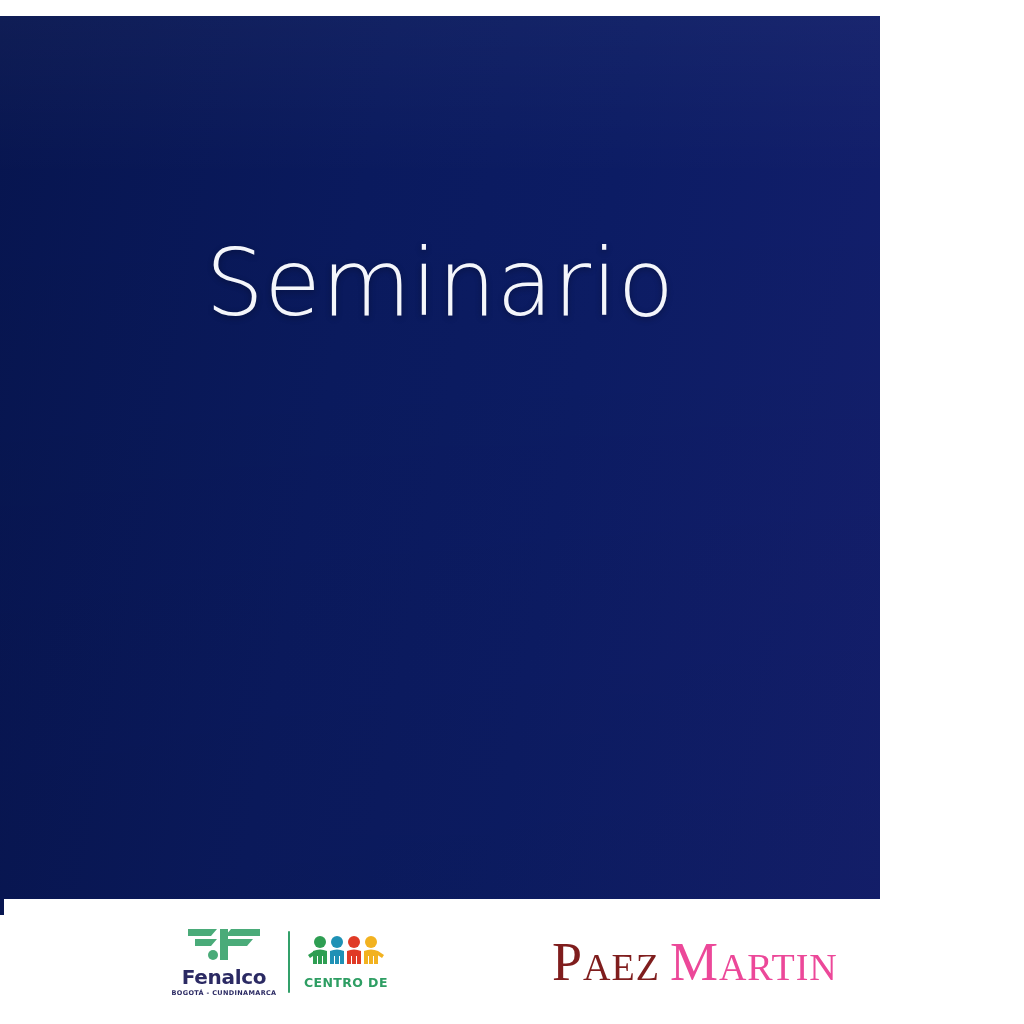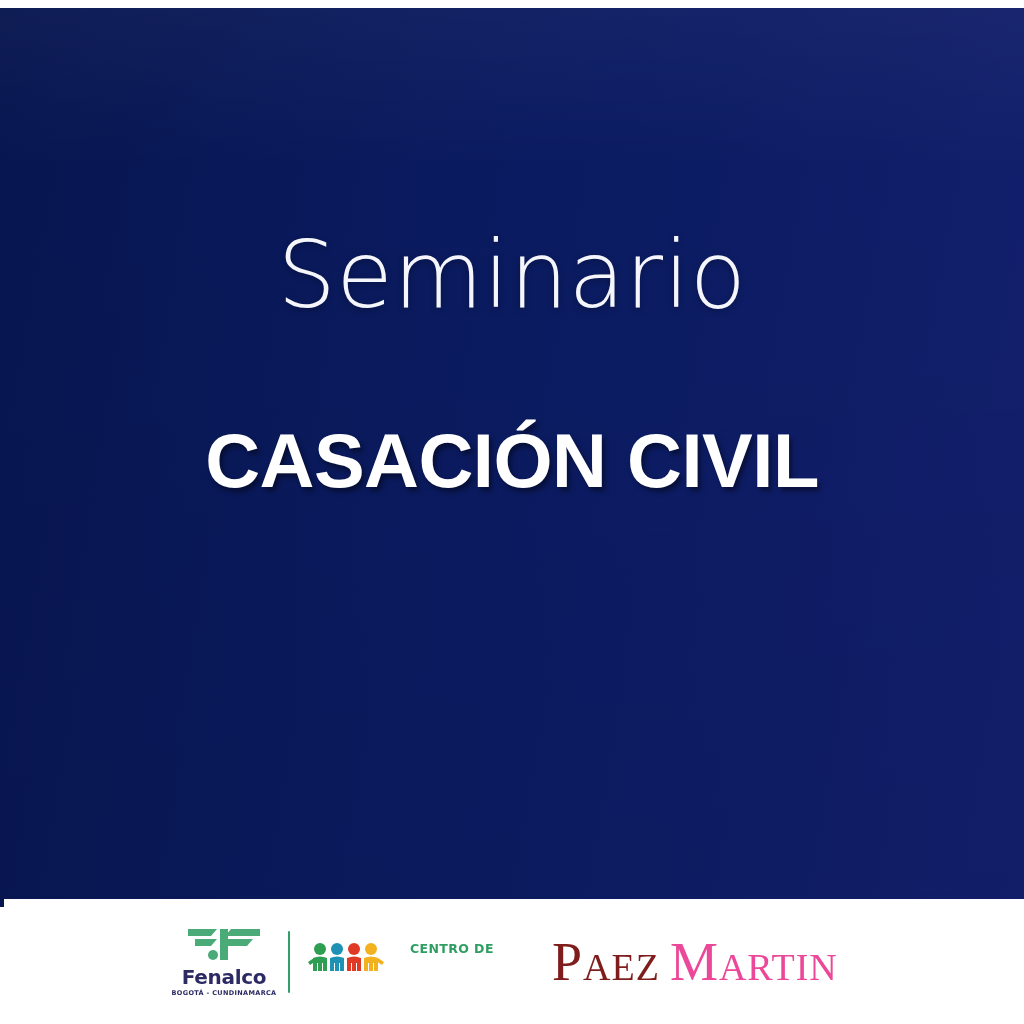--- a/index.html
+++ b/index.html
@@ -20,22 +20,22 @@
     width: 1024px;
     height: 1024px;
     overflow: hidden;
     background: #ffffff;
   }
 
   
   .hero {
     position: absolute;
     left: 0;
-    top: 8px;
-    width: 1024px;
+    top: 16px;
+    width: 880px;
     height: 899px;
     background:
       linear-gradient(100deg, #07154f 0%, #0a1a5e 38%, #0c1c64 62%, #141f6d 100%);
   }
   .hero::after {
     
     content: "";
     position: absolute;
     inset: 0;
     background: linear-gradient(180deg, rgba(255,255,255,0.035) 0%, rgba(255,255,255,0) 18%, rgba(0,0,0,0.05) 100%);
@@ -136,23 +136,22 @@
   .lockup-divider {
     width: 2px;
     height: 62px;
     background: #33a06a;
     margin: 0 14px 0 16px;
     border-radius: 1px;
   }
 
   .centro {
     display: flex;
-    flex-direction: row;
+    flex-direction: column;
     align-items: flex-start;
-    gap: 24px;
   }
   .centro-people { display: block; margin-left: 2px; margin-bottom: 3px; }
   .centro-l1 {
     font-family: "DejaVu Sans", sans-serif;
     font-weight: bold;
     font-size: 12.5px;
     letter-spacing: 0.4px;
     color: #2e9e63;
     line-height: 1.05;
   }
@@ -185,21 +184,20 @@
 <body>
 
 <div class="poster">
 
   <div class="hero">
     <div class="hero-inner">
 
       <div class="kicker">Seminario</div>
 
       <div class="headline">
-        <span class="hl-line">CASACIÓN CIVIL</span>
       </div>
 
     </div>
   </div>
 
   <div class="footer">
     <div class="footer-row">
 
       <div class="lockup">
 

